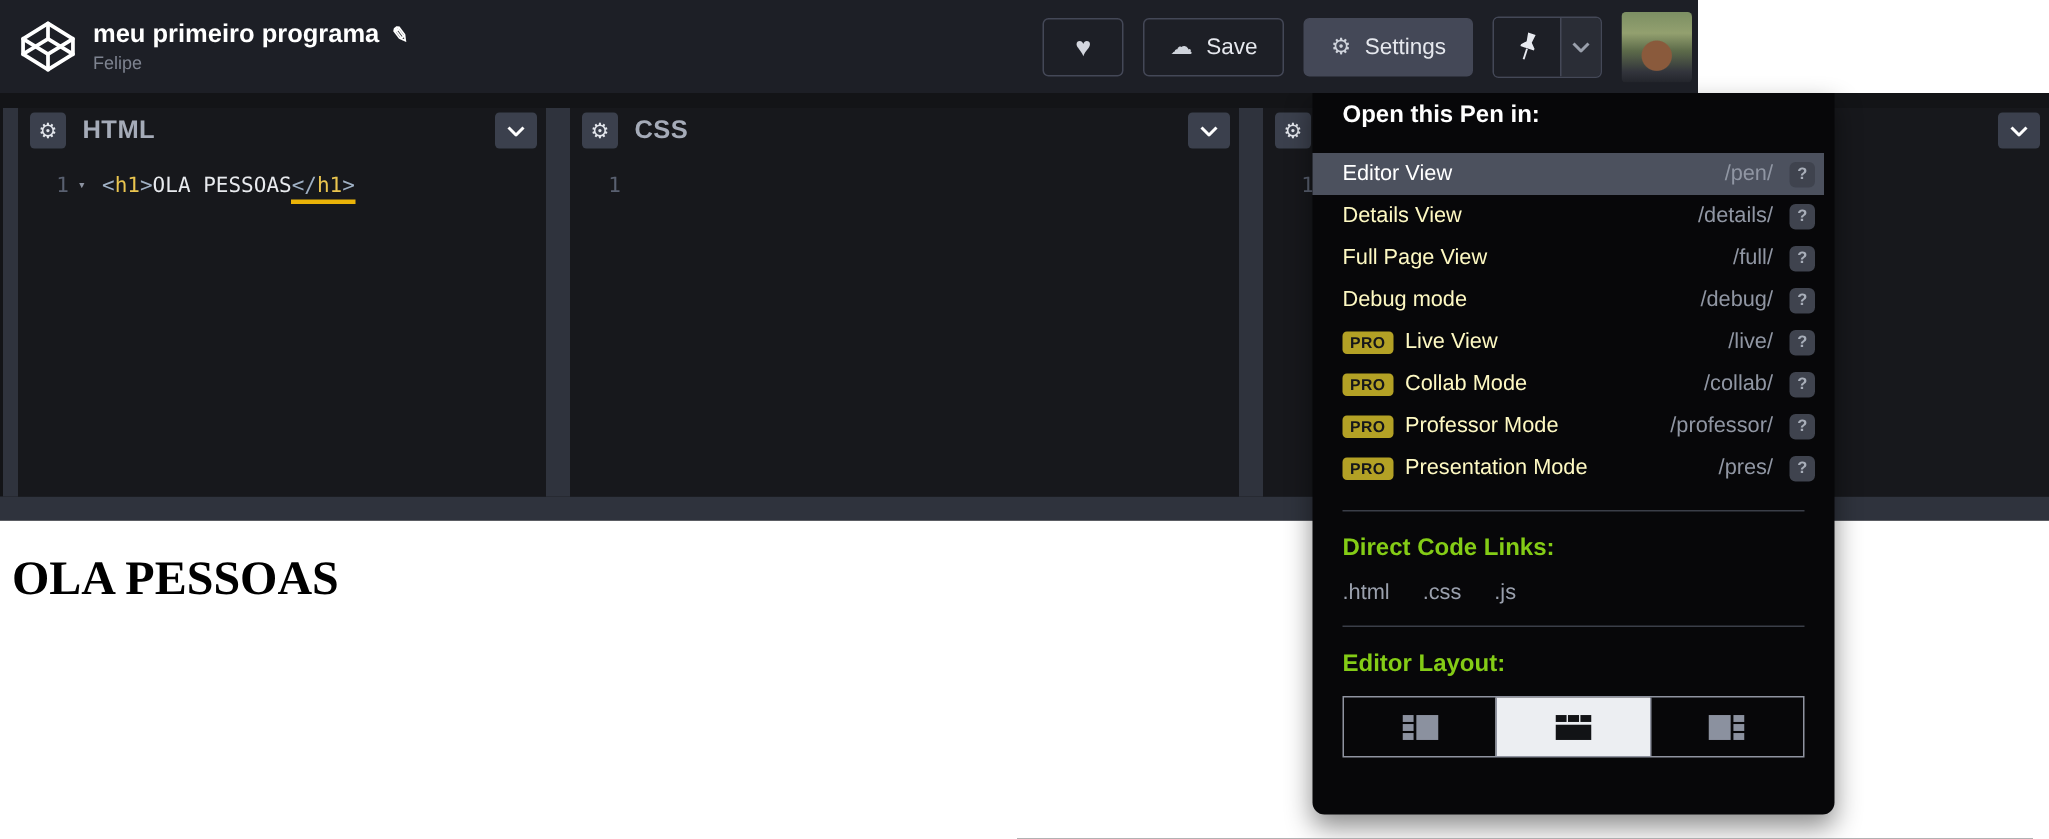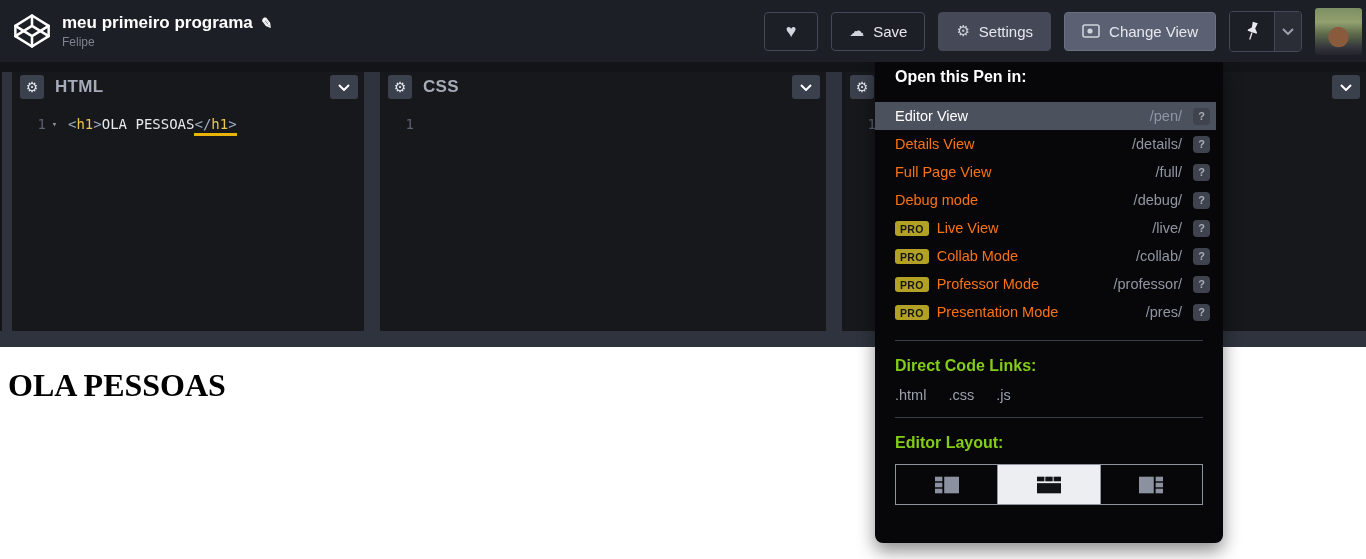--- a/index.html
+++ b/index.html
@@ -1,21 +1,21 @@
 <!DOCTYPE html>
 <html><head>
 <meta charset="utf-8">
 <style>
   * { box-sizing: border-box; margin: 0; padding: 0; }
   html,body { width:1366px; height:559px; }
   body { font-family: "Liberation Sans", sans-serif; overflow:hidden; }
   .app { position:relative; width:1366px; height:559px; background:#fff; overflow:hidden; }
 
   
-  .topbar { position:absolute; left:0; top:0; width:1366px; height:62px;
+  .topbar { position:absolute; left:0; top:0; width:1132px; height:62px;
             background:#1d1f26; display:flex; align-items:center; padding:0 4px 0 10px; z-index:40; }
   .logo { width:44px; height:44px; display:flex; align-items:center; justify-content:center; cursor:pointer; }
   .title-wrap { margin-left:8px; }
   .pen-title { color:#fff; font-size:17px; font-weight:bold; display:flex; align-items:center; gap:8px; }
   .pencil { color:#fff; font-size:14px; display:inline-block; transform:rotate(8deg); }
   .pen-author { color:#7e8390; font-size:12px; margin-top:2px; }
 
   .actions { margin-left:auto; display:flex; align-items:center; gap:13px; }
   .btn { height:39px; border-radius:4px; border:1px solid #444857; background:#1d1f26;
          color:#e6e8ee; font-size:15px; display:flex; align-items:center; justify-content:center;
@@ -68,21 +68,21 @@
                 color:#000; margin:20px 0 0 8px; }
 
   
   .dropdown { position:absolute; left:875px; top:62px; width:348px; height:481px; background:#070709;
               border-radius:0 0 8px 8px; z-index:30; box-shadow:0 8px 18px rgba(0,0,0,.45);
               padding-top:4px; }
   .dd-heading { font-size:16px; font-weight:bold; color:#fff; margin:2px 20px 16px 20px; }
   .menu-item { height:28px; display:flex; align-items:center; padding:0 6px 0 20px;
                margin-right:7px; cursor:pointer; }
   .menu-item.selected { background:#4c515e; }
-  .mi-label { font-size:14.5px; color:#f97316; }
+  .mi-label { font-size:14.5px; color:#fef9c3; }
   .menu-item.selected .mi-label { color:#fff; }
   .mi-path { margin-left:auto; font-size:14.5px; color:#9096a3; margin-right:11px; }
   .help-badge { width:17px; height:17px; border-radius:4px; background:#3f434e; color:#a8aeb9;
                 font-size:11px; font-weight:bold; display:flex; align-items:center;
                 justify-content:center; cursor:pointer; flex:0 0 17px; }
   .pro { font-size:10.5px; font-weight:bold; background:#b3a125; color:#15161a; border-radius:3px;
          padding:2px 5px 1px 5px; margin-right:8px; letter-spacing:.3px; }
   .dd-divider { height:1px; background:#3a3e48; margin:14px 20px 0 20px; }
   .dd-sub { font-size:16px; font-weight:bold; color:#84cc16; margin:16px 20px 0 20px; }
   .dd-links { display:flex; gap:22px; margin:12px 20px 0 20px; }
@@ -121,27 +121,20 @@
         <span>♥</span>
       </button>
       <button class="btn">
         <span class="g">☁</span>
         <span>Save</span>
       </button>
       <button class="btn btn-filled">
         <span class="g">⚙</span>
         <span>Settings</span>
       </button>
-      <button class="btn btn-filled btn-view">
-        <svg width="18" height="14" viewBox="0 0 18 14">
-          <rect x="1" y="1" width="16" height="12" rx="2" fill="none" stroke="#cfd3db" stroke-width="1.6"></rect>
-          <circle cx="8" cy="7" r="2.6" fill="#cfd3db"></circle>
-        </svg>
-        <span>Change View</span>
-      </button>
       <div class="pin-group">
         <div class="pin-main">
           <svg width="15" height="20" viewBox="0 0 14 19" fill="#e8eaf0" style="transform:rotate(18deg)">
             <path d="M4.5 1 h5 l-0.8 5.5 2.8 3 v1.2 H2.5 v-1.2 l2.8 -3 z"></path>
             <rect x="6.4" y="11" width="1.2" height="7"></rect>
           </svg>
         </div>
         <div class="pin-caret">
           <svg width="12" height="7" viewBox="0 0 12 7" fill="none" stroke="currentColor" stroke-width="2">
               <path d="M1 1 L6 6 L11 1"></path>

